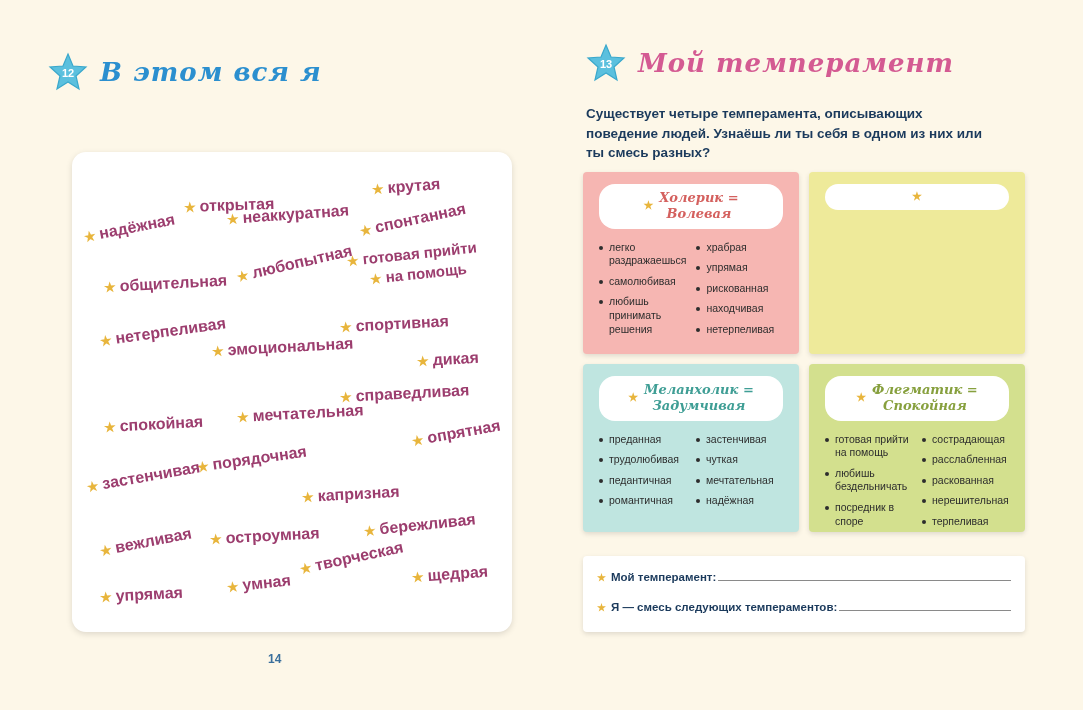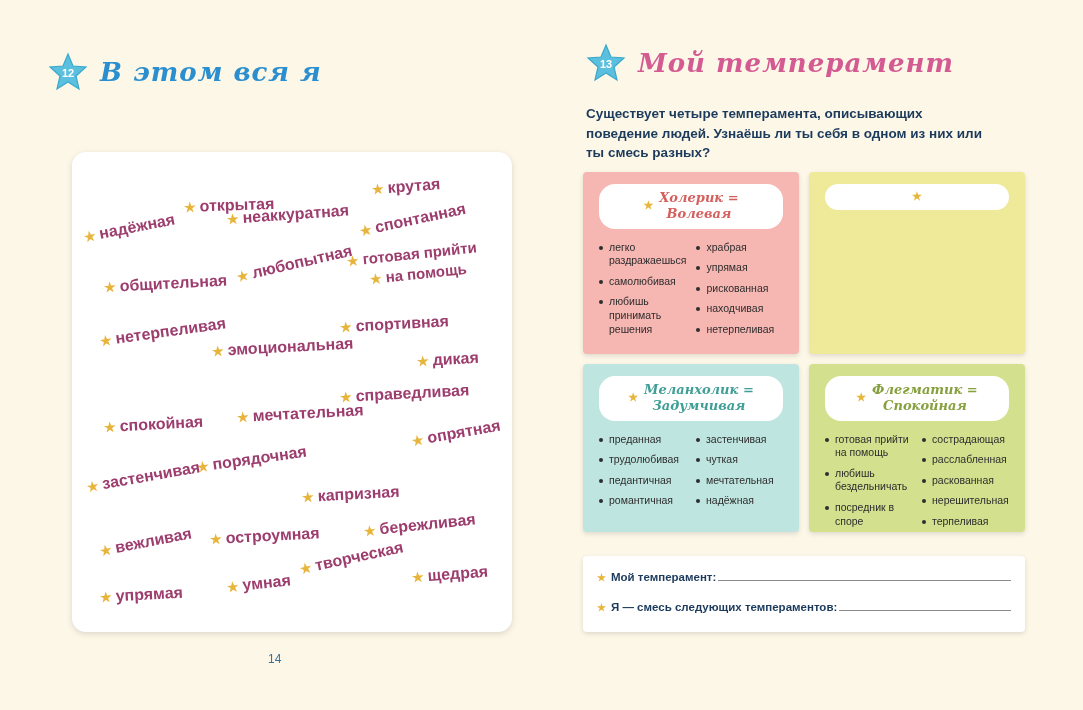--- a/index.html
+++ b/index.html
@@ -198,21 +198,21 @@
     border-bottom: 1px solid #8a8a8a;
     height: 11px;
     margin-left: 2px;
   }
 
   .folio {
     position: absolute;
     bottom: 44px;
     font-size: 12px;
     color: #3a6f9c;
-    font-weight: normal;
+    font-weight: bold;
   }
   .folio-left { left: 268px; }
 </style>
 </head>
 <body>
 
 <div class="spread">
 
   <div class="page page-left">
 

